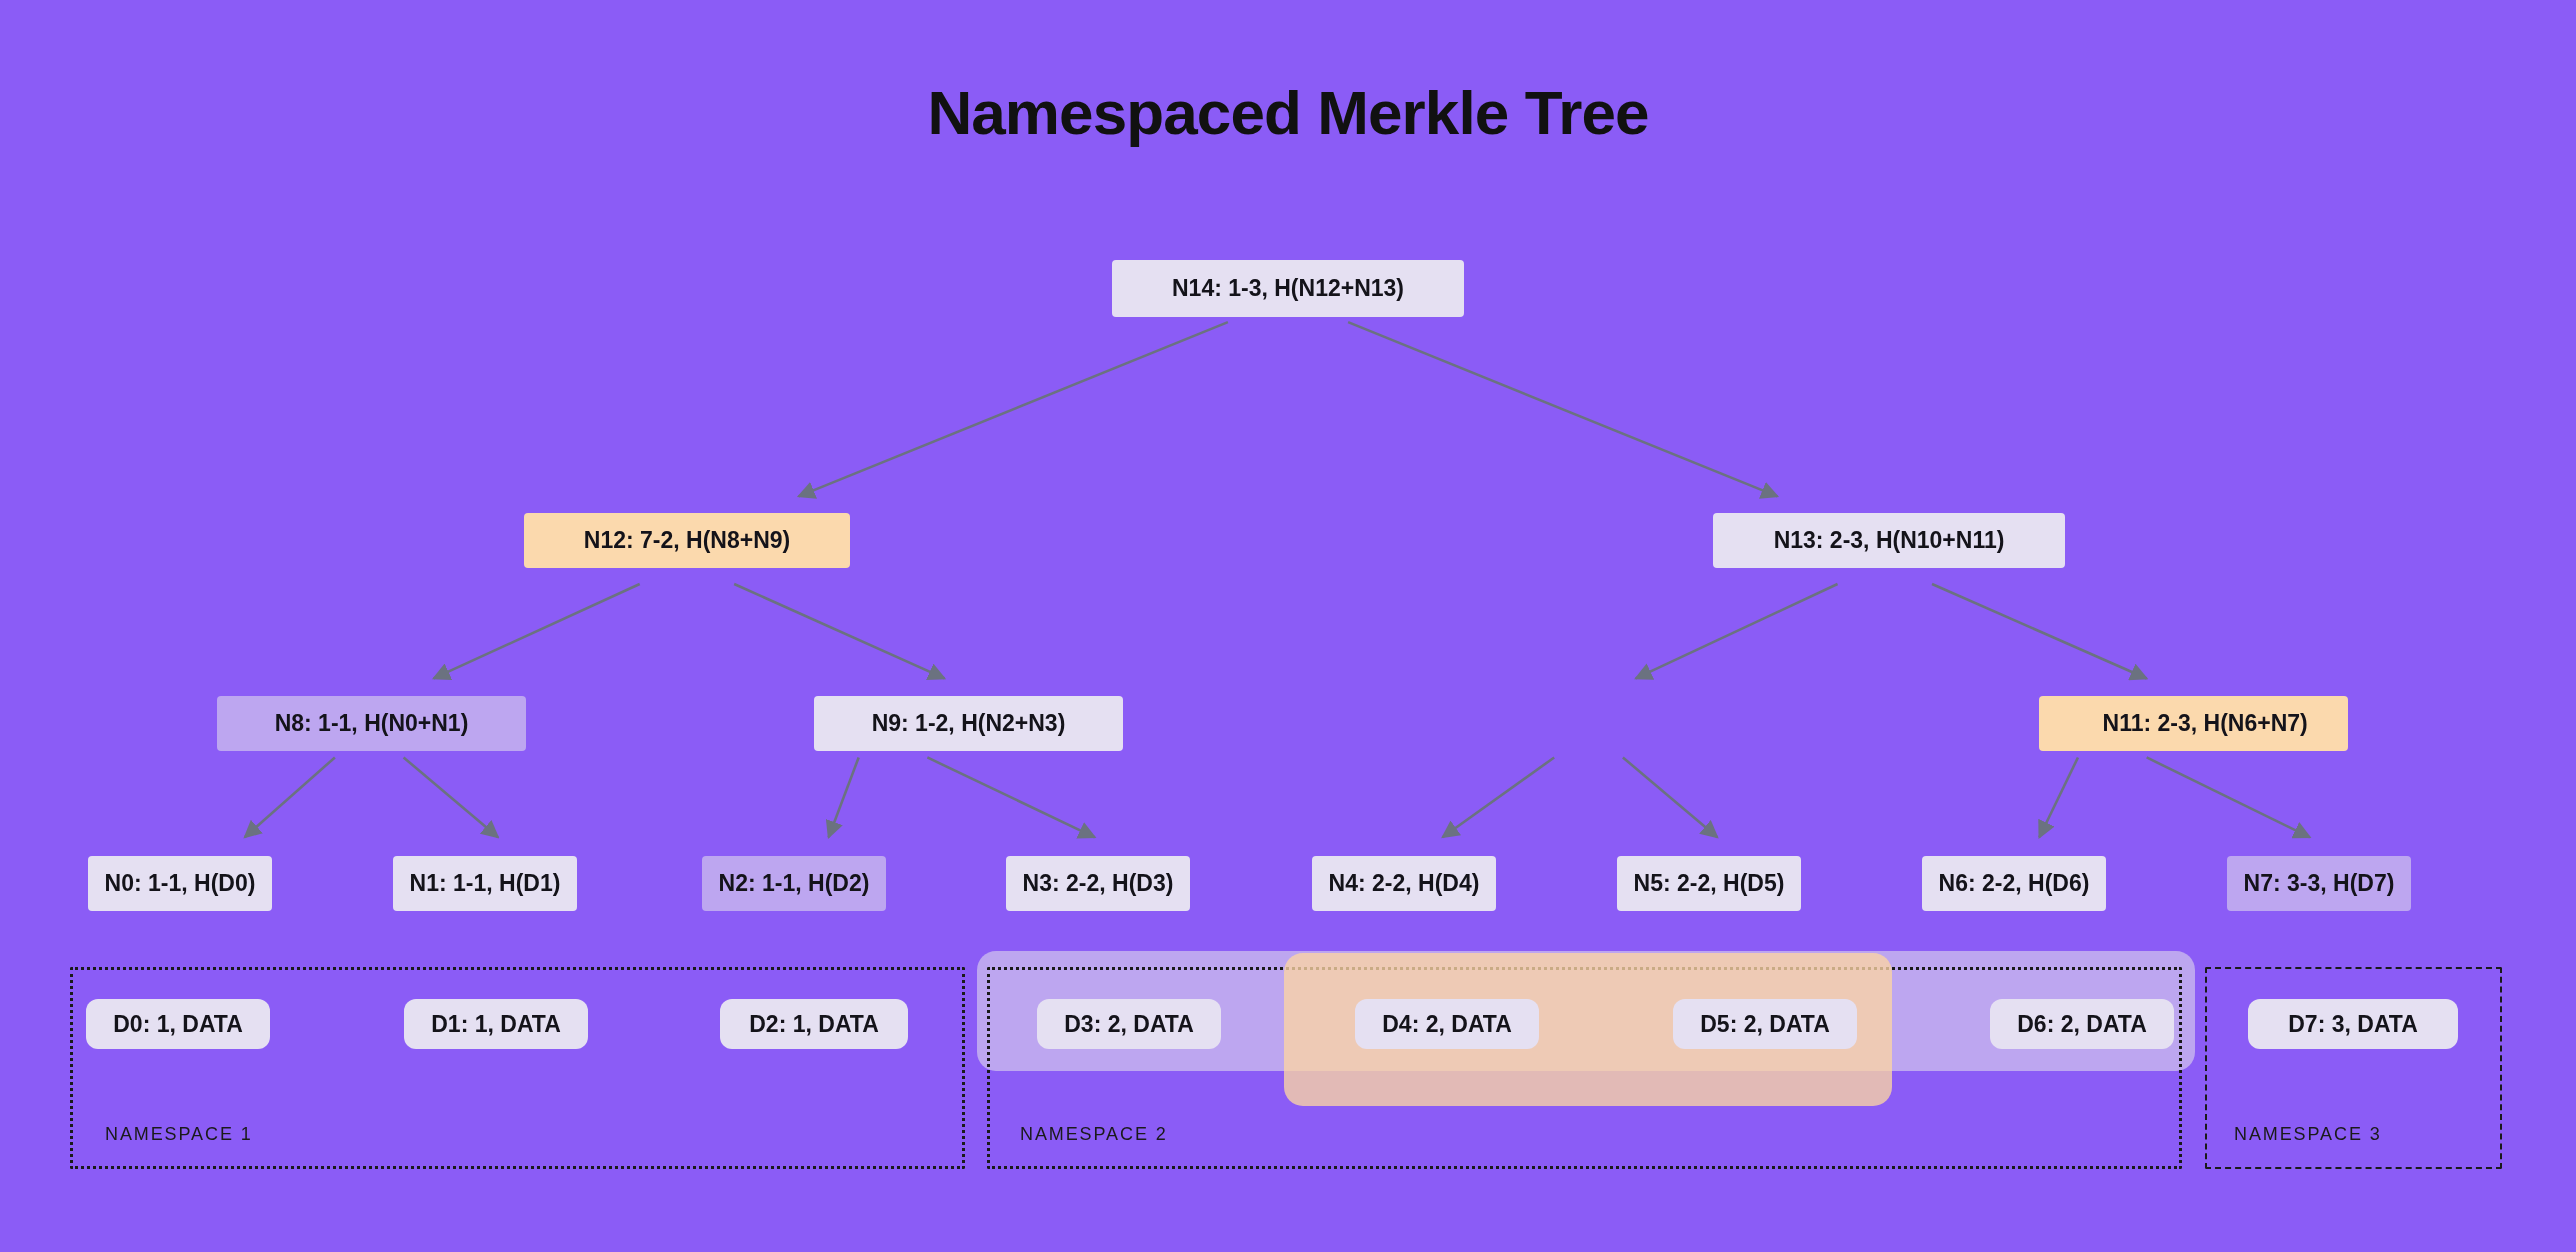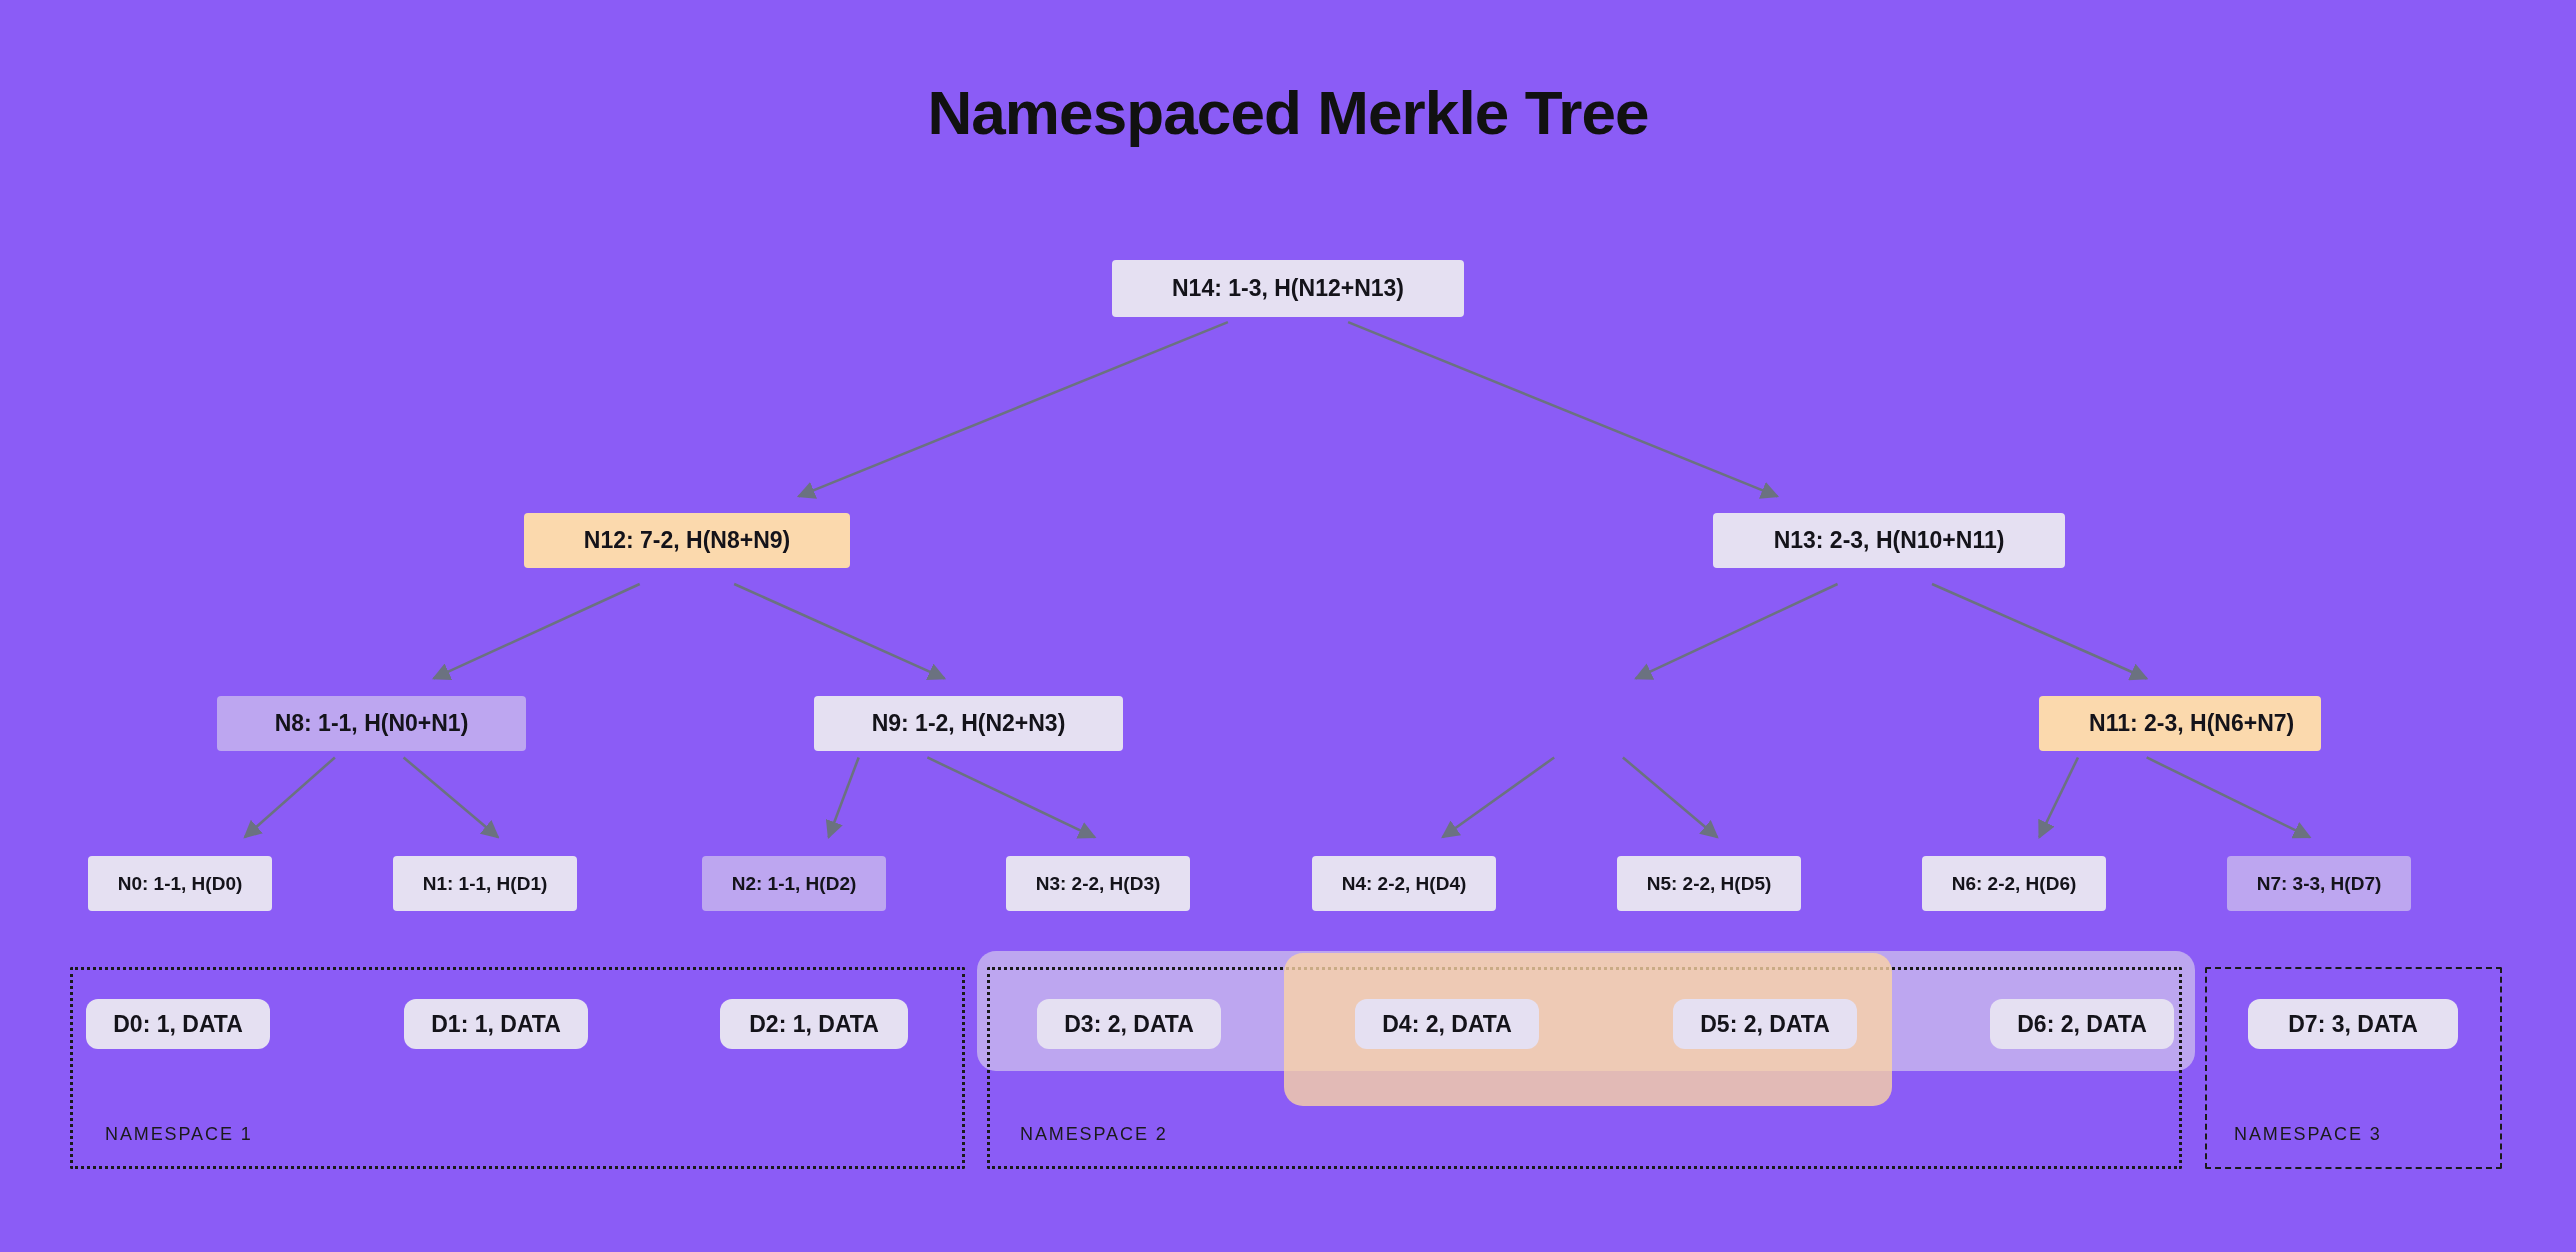--- a/index.html
+++ b/index.html
@@ -57,21 +57,21 @@
     white-space: nowrap;
     z-index: 4;
   }
   .node.fill-lavender { background: #e5e0f2; }
   .node.fill-purple   { background: #bda6f0; }
   .node.fill-orange   { background: #fbd9ad; }
 
   .lvl0 { height: 57px; font-size: 23px; padding: 0 20.6px; }
   .lvl1 { height: 55px; font-size: 23px; padding: 0 20.6px; }
   .lvl2 { height: 55px; font-size: 23px; padding: 0 20.6px; }
-  .lvl3 { height: 55px; font-size: 19px; padding: 0 15.5px; }
+  .lvl3 { height: 55px; font-size: 23px; padding: 0 15.5px; }
 
   
   .ns-box {
     position: absolute;
     border: 2.6px dashed #1a1a1a;
     border-radius: 1.7px;
     box-sizing: border-box;
     background: transparent;
     z-index: 3;
   }
@@ -167,21 +167,21 @@
   <div class="node lvl1 fill-lavender" style="left:1713px; top:513px; width:352px;">
     <span>N13: 2-3, H(N10+N11)</span>
   </div>
 
   <div class="node lvl2 fill-purple" style="left:217px; top:696px; width:309px;">
     <span>N8: 1-1, H(N0+N1)</span>
   </div>
   <div class="node lvl2 fill-lavender" style="left:814px; top:696px; width:309px;">
     <span>N9: 1-2, H(N2+N3)</span>
   </div>
-  <div class="node lvl2 fill-orange" style="left:2039px; top:696px; width:282px;padding-left:44px;">
+  <div class="node lvl2 fill-orange" style="left:2039px; top:696px; width:309px;padding-left:44px;">
     <span>N11: 2-3, H(N6+N7)</span>
   </div>
 
   <div class="node lvl3 fill-lavender" style="left:88px; top:856px; width:184px;">
     <span>N0: 1-1, H(D0)</span>
   </div>
   <div class="node lvl3 fill-lavender" style="left:393px; top:856px; width:184px;">
     <span>N1: 1-1, H(D1)</span>
   </div>
   <div class="node lvl3 fill-purple" style="left:702px; top:856px; width:184px;">

